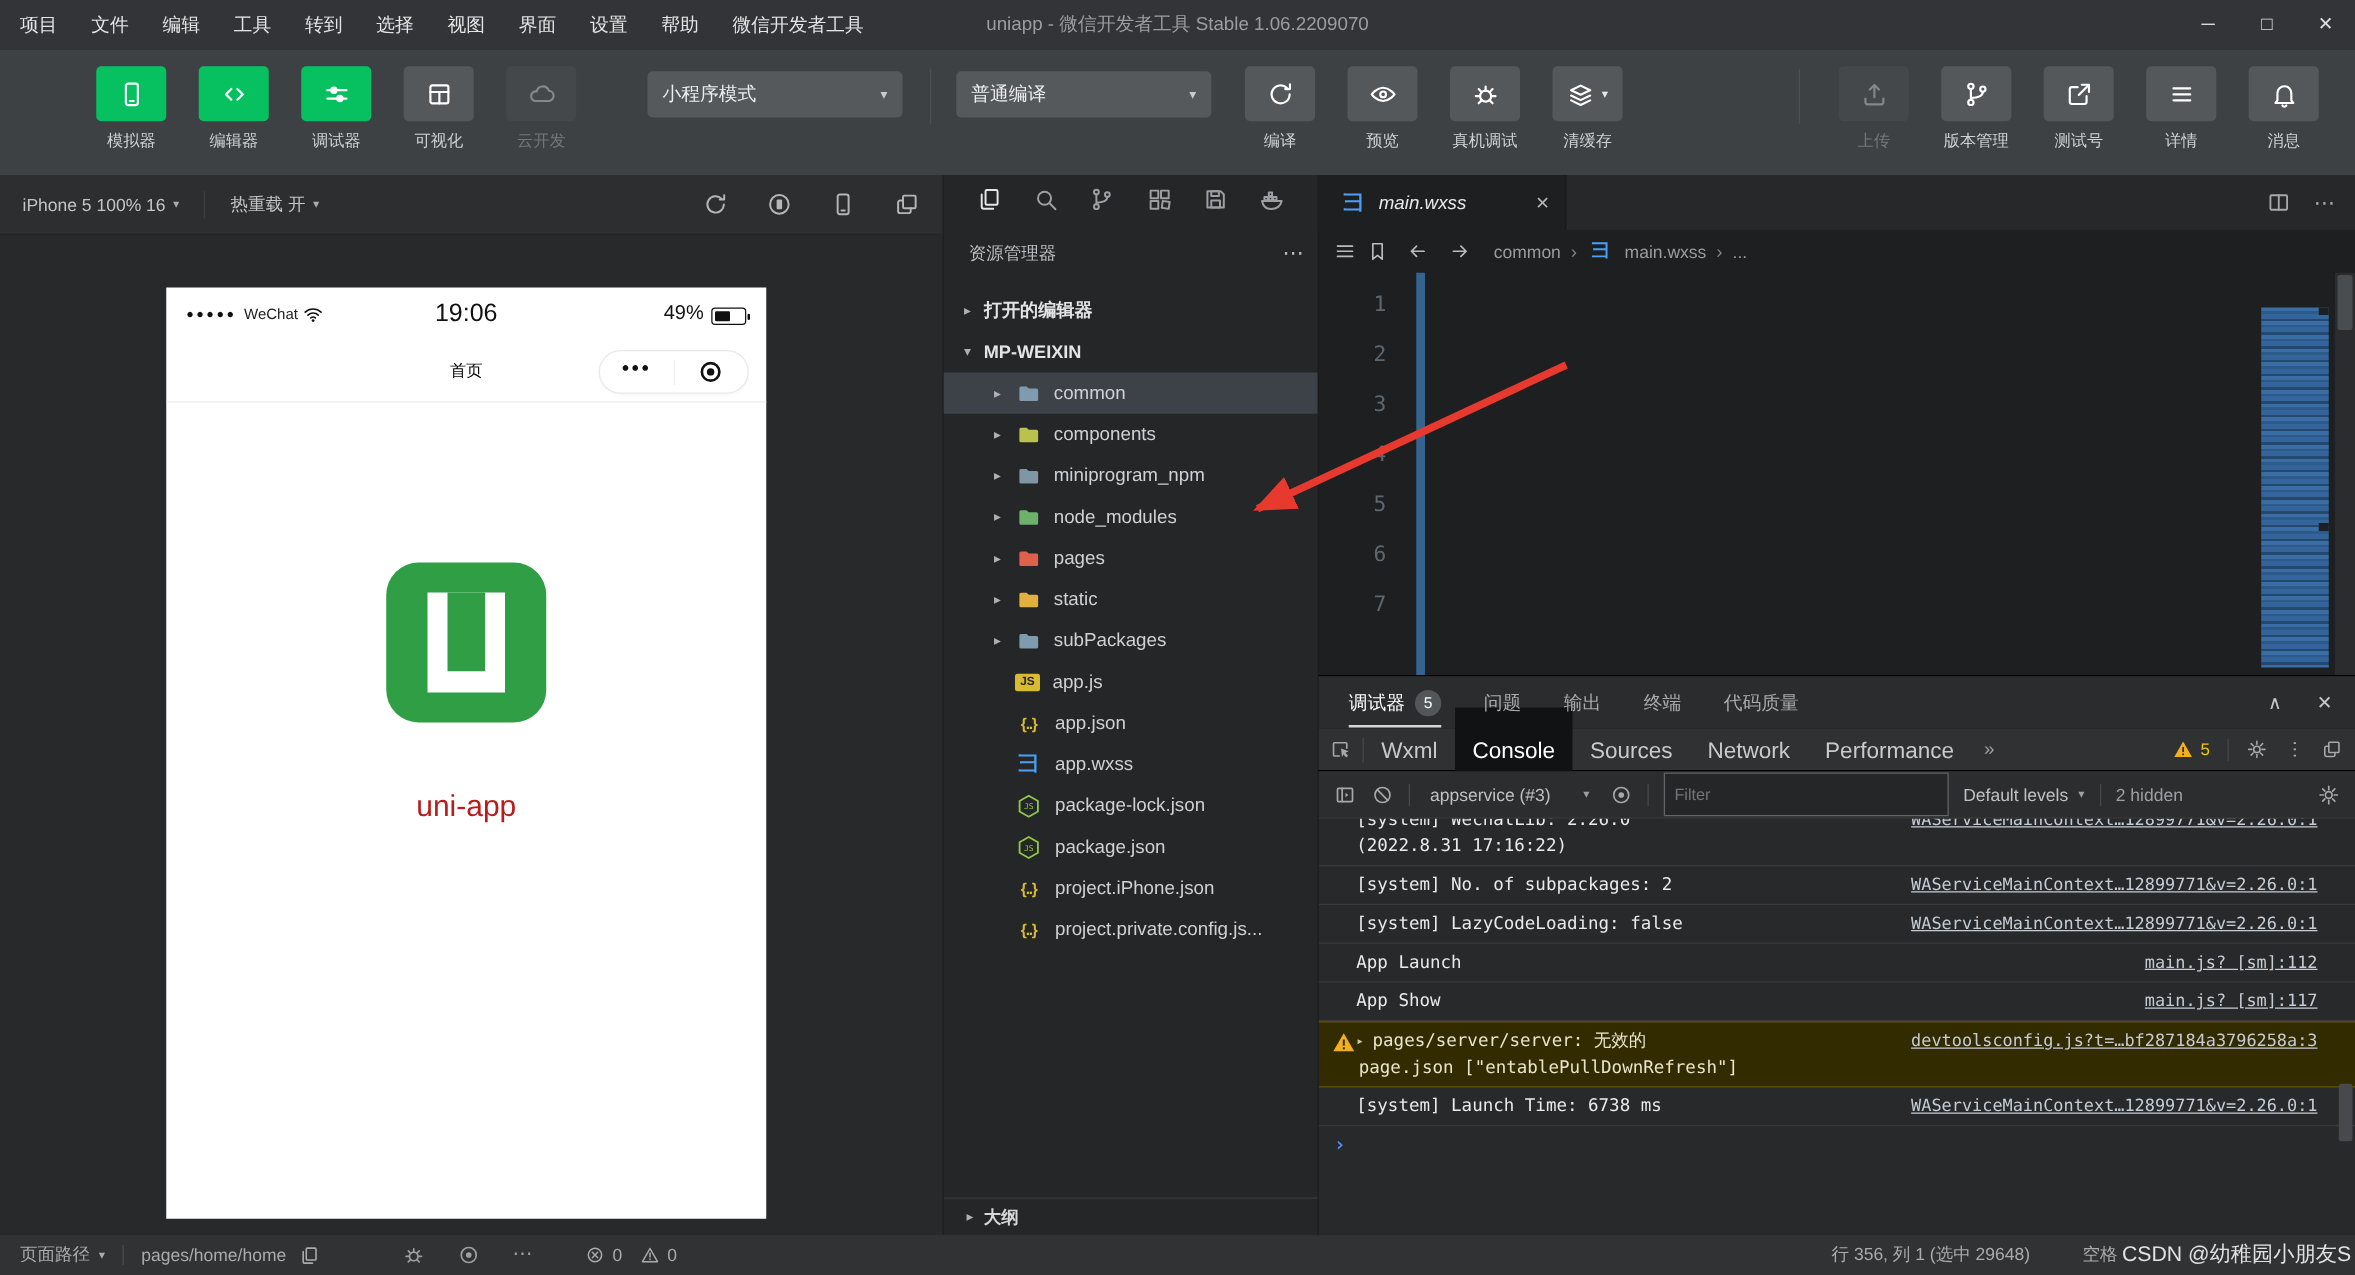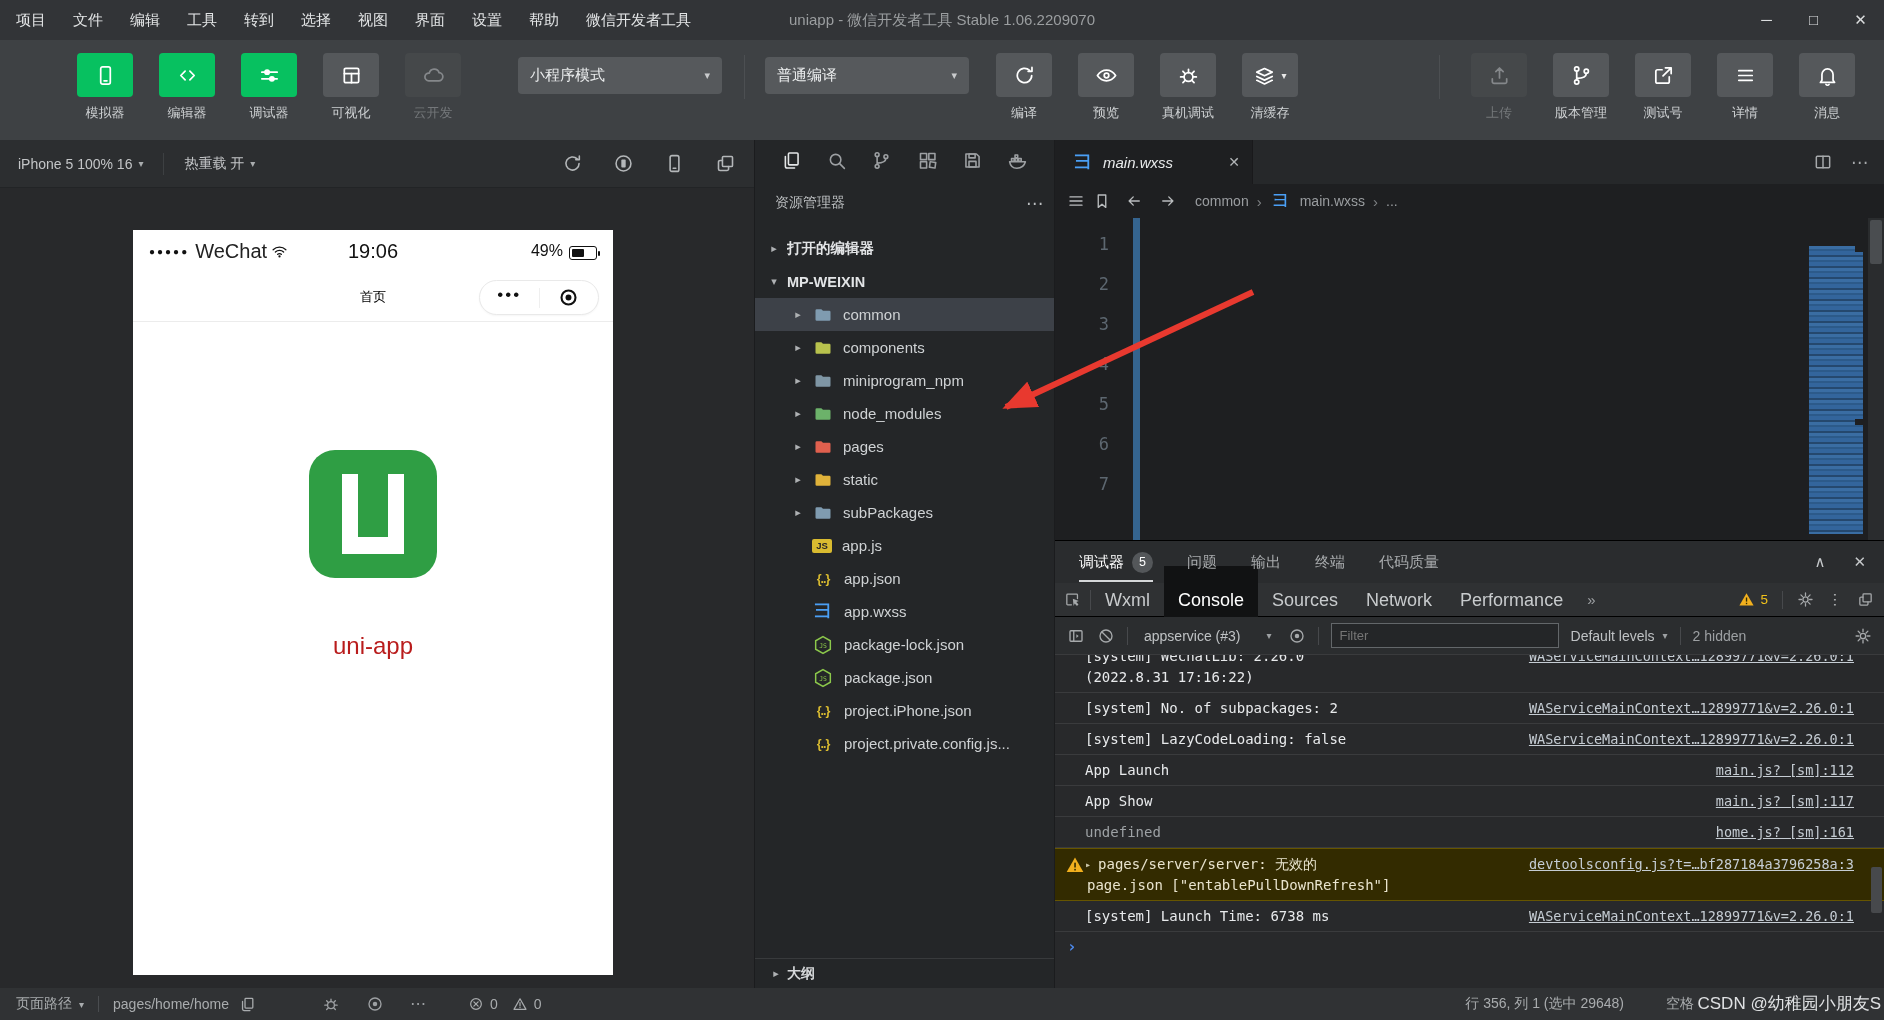--- a/index.html
+++ b/index.html
@@ -48,21 +48,21 @@
   .sim-toolbar .caret{font-size:10px;margin-left:6px;color:#a9acae}
   .sim-group{display:flex;align-items:center}
   .sim-divider{width:1px;height:22px;background:#3d4042;margin:0 20px}
   .sim-icons{margin-left:auto;display:flex;gap:30px;color:#b4b7b9}
   .sim-icons .icn{width:21px;height:21px}
   .sim-area{flex:1;position:relative}
   
   .phone{position:absolute;left:133px;top:42px;width:480px;height:745px;background:#fff;color:#111}
   .p-status{height:42px;display:flex;align-items:center;padding:0 16px;font-size:17px}
   .p-sig{font-size:10px;letter-spacing:2px;margin-right:6px}
-  .p-carrier{font-size:20px;color:#222}
+  .p-carrier{font-size:12px;color:#222}
   .p-status .icn{width:17px;height:17px;margin-left:4px;color:#111}
   .p-time{position:absolute;left:50%;transform:translateX(-50%);font-size:20px;color:#111}
   .p-batt-wrap{margin-left:auto;display:flex;align-items:flex-end;gap:6px;font-size:16px}
   .batt{position:relative;width:28px;height:14px;border:1.5px solid #111;border-radius:3px}
   .batt i{position:absolute;left:2px;top:2px;bottom:2px;width:45%;background:#111;border-radius:1px}
   .batt b{position:absolute;right:-4px;top:4px;width:2.5px;height:5px;background:#111;border-radius:1px}
   .p-nav{position:relative;height:50px;border-bottom:1px solid #ececec}
   .p-title{position:absolute;left:50%;top:50%;transform:translate(-50%,-50%);font-size:13px;color:#000}
   .capsule{position:absolute;right:14px;top:8px;width:120px;height:35px;border:1px solid #e9e9e9;border-radius:18px;display:flex;align-items:center;background:#fff;box-shadow:0 1px 2px rgba(0,0,0,.04)}
   .cap-dots{flex:1;text-align:center;font-size:17px;letter-spacing:2px;color:#111;margin-top:-6px}
@@ -139,21 +139,21 @@
   .dt-more{color:#9da0a3;font-size:15px;padding:0 10px}
   .dt-right{margin-left:auto;display:flex;align-items:center;gap:14px}
   .dt-warn{display:flex;align-items:center;gap:5px;color:#f1c21b;font-size:13.5px}
   .dt-warn .icn{width:15px;height:15px}
   .dt-vdiv{width:1px;height:18px;background:#47494c}
   .dt-right .icn{width:17px;height:17px;color:#a6a9ab}
   .dt-toolbar{height:38px;background:var(--dttool);border-bottom:1px solid var(--sep);display:flex;align-items:center;gap:12px;padding:0 12px}
   .dt-toolbar .icn{width:18px;height:18px;color:#a6a9ab}
   .ctx{display:flex;align-items:center;gap:26px;font-size:14px;color:#bfc2c4;padding:0 4px}
   .ctx .caret,.levels .caret{font-size:10px;color:#9da0a3}
-  .filter{width:228px;height:25px;background:#242628;border:1px solid #63676a;color:#a7aaac;font-size:13px;padding:0 8px;outline:none}
+  .filter{width:228px;height:35px;background:#242628;border:1px solid #63676a;color:#a7aaac;font-size:13px;padding:0 8px;outline:none}
   .filter::placeholder{color:#8f9npm295}
   .levels{display:flex;align-items:center;gap:8px;font-size:14px;color:#bfc2c4}
   .hidden-count{color:#9da0a3;font-size:14px}
   .console{flex:1;position:relative;background:var(--console);overflow:hidden;font-family:"DejaVu Sans Mono",monospace}
   .crow{display:flex;align-items:flex-start;padding:5px 30px 4px 30px;border-bottom:1px solid var(--sep);min-height:31px}
   .crow.clipped{margin-top:-14px}
   .msg{flex:1;min-width:0;color:#e8eaec;font-size:14px;line-height:21px}
   .mline{white-space:nowrap;display:flex;align-items:center}
   .mline.cont{padding-left:22px}
   .crow .link{margin-left:18px;color:var(--link);text-decoration:underline;font-size:13.5px;line-height:21px;white-space:nowrap}
@@ -839,26 +839,20 @@
               <div class="msg">
                 <div class="mline">App Launch</div>
               </div>
               <span class="link">main.js? [sm]:112</span>
             </div>
             <div class="crow log">
               <div class="msg">
                 <div class="mline">App Show</div>
               </div>
               <span class="link">main.js? [sm]:117</span>
-            </div>
-            <div class="crow muted">
-              <div class="msg">
-                <div class="mline">undefined</div>
-              </div>
-              <span class="link">home.js? [sm]:161</span>
             </div>
             <div class="crow warning">
               <div class="msg">
                 <div class="mline">
                   <span class="icn">
                     <svg viewBox="0 0 24 24">
                       <path d="M12 3 22 20.5H2z" fill="#f2b01e" stroke="none"></path>
                       <rect x="11.1" y="9.2" width="1.9" height="5.8" fill="#332b00" stroke="none"></rect>
                       <rect x="11.1" y="16.6" width="1.9" height="2" fill="#332b00" stroke="none"></rect>
                     </svg>

